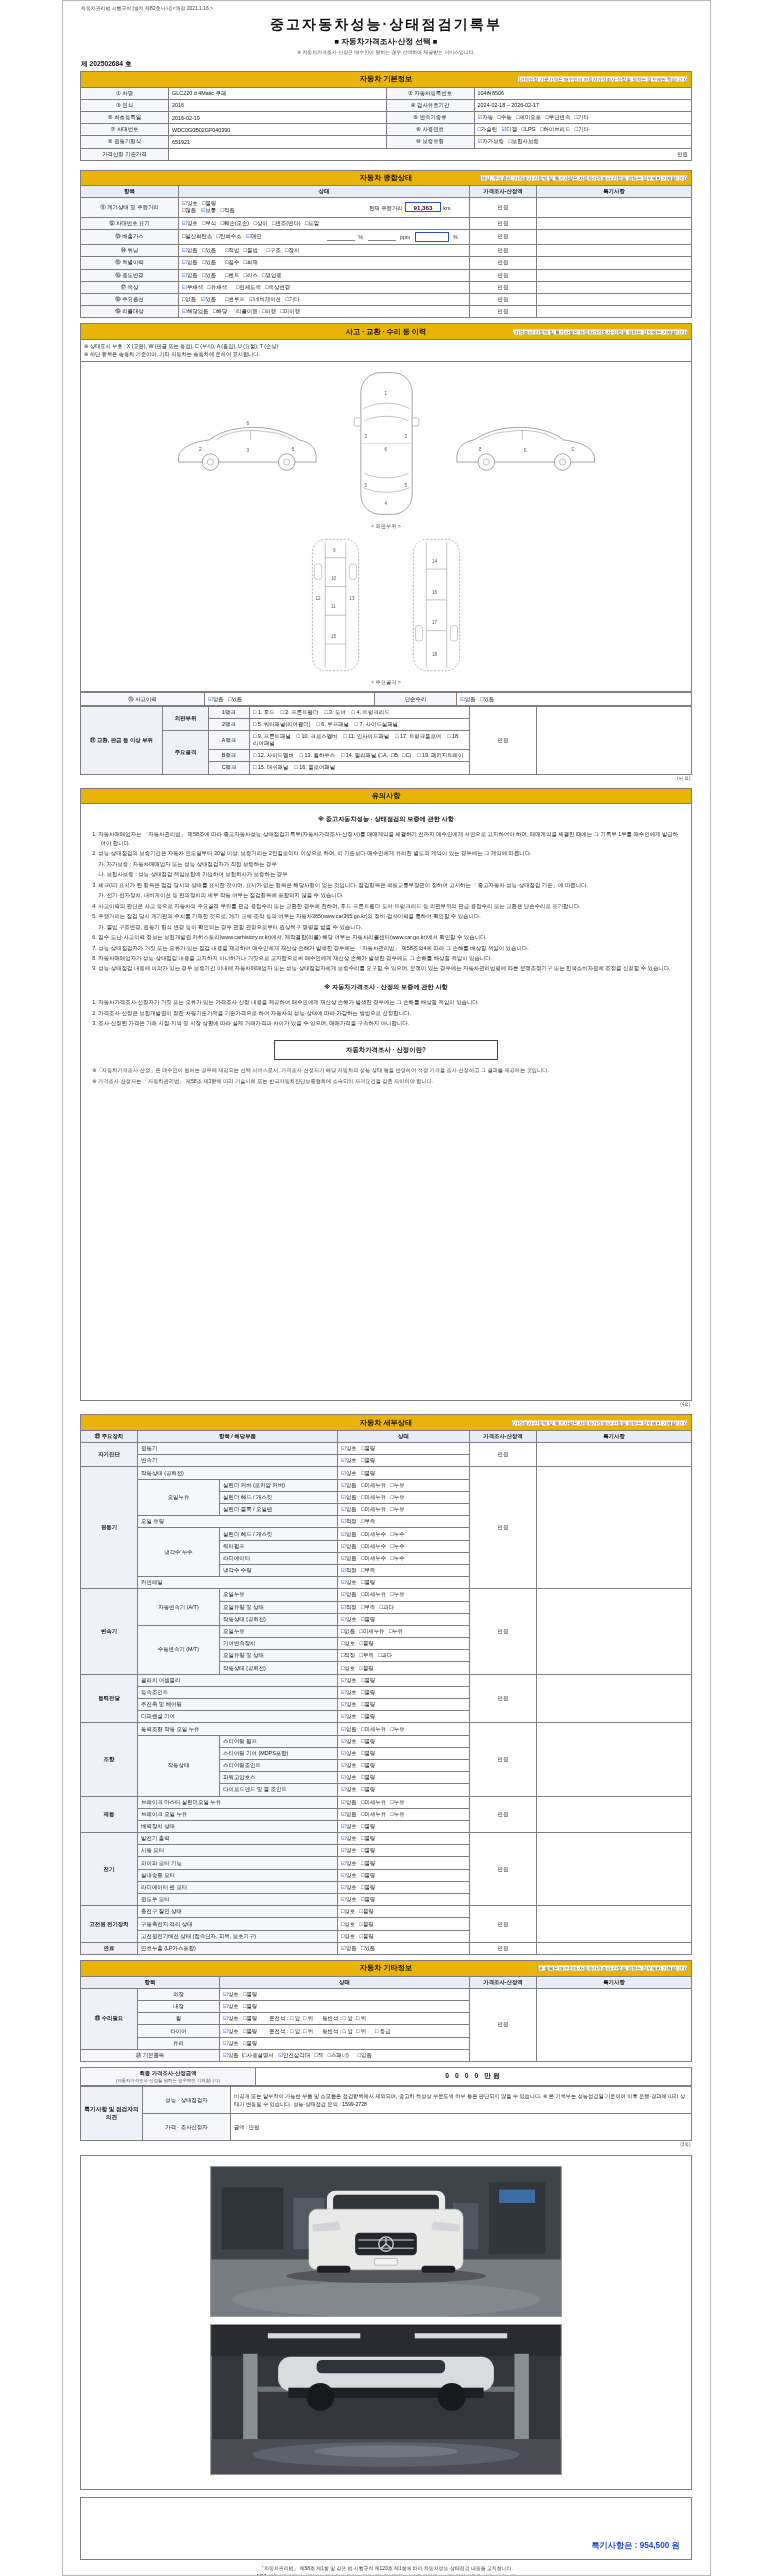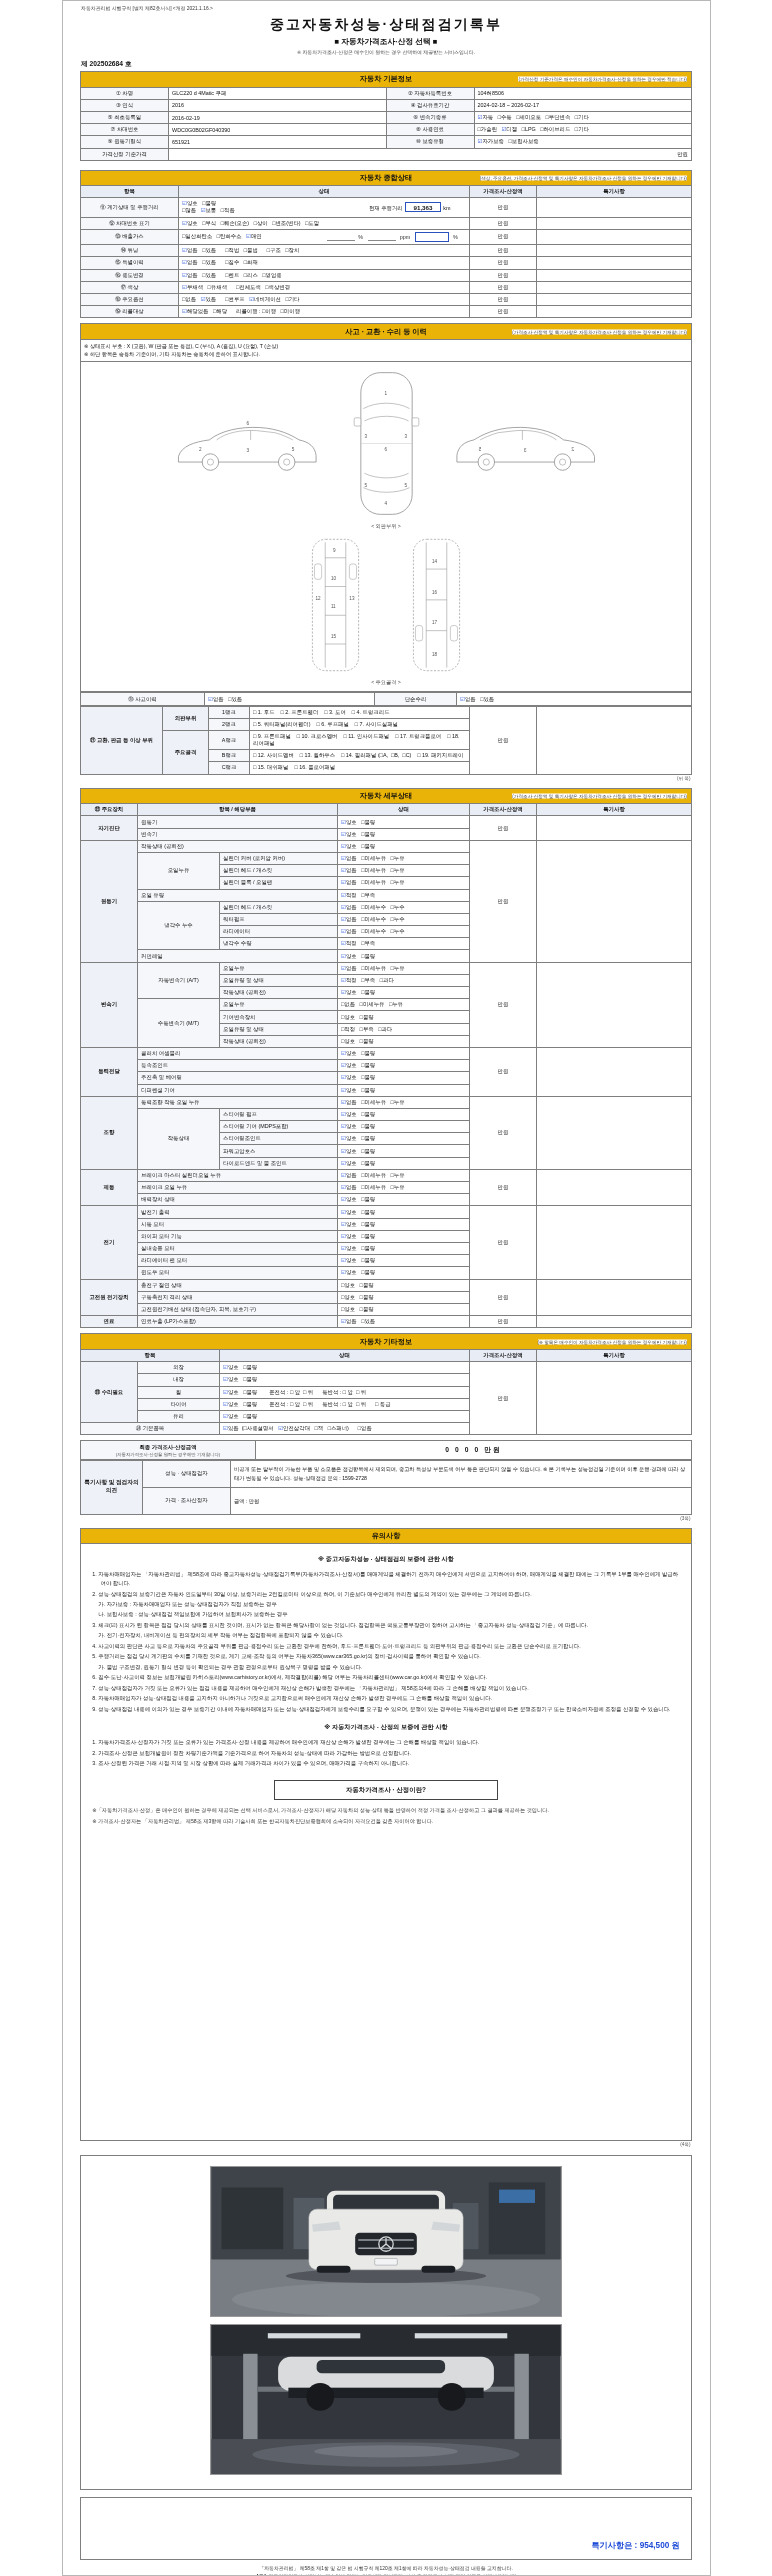--- a/index.html
+++ b/index.html
@@ -196,21 +196,21 @@
           </tr>
           <tr>
             <td class="lbl c">⑲ 리콜대상</td>
             <td><span class="val"><span class="chk">☑</span>해당없음   □해당      리콜이행 : □이행   □미이행</span></td>
             <td class="price">만원</td>
             <td class="note"></td>
           </tr>
         </tbody>
       </table>
 
-    <div class="bar" style="margin-top:5.2px;">
+    <div class="bar" style="margin-top:5.2px;font-family:Liberation Serif, serif;">
       <span>사고 · 교환 · 수리 등 이력</span>
       <span class="note">(가격조사·산정액 및 특기사항은 자동차가격조사·산정을 원하는 경우에만 기재합니다)</span>
     </div>
     <table class="tbl">
       <tbody>
           <tr>
         <td class="legendcell">
           <div>※ 상태표시 부호 :  X (교환),  W (판금 또는 용접),  C (부식),  A (흠집),  U (요철),  T (손상)</div>
           <div>※ 하단 항목은 승용차 기준이며, 기타 자동차는 승용차에 준하여 표시합니다.</div>
         </td>
@@ -352,331 +352,20 @@
             <td class="lbl c">B랭크</td>
             <td><span class="val">□ 12. 사이드멤버    □ 13. 휠하우스    □ 14. 필러패널 (□A,  □B,  □C)    □ 19. 패키지트레이</span></td>
           </tr>
           <tr>
             <td class="lbl c">C랭크</td>
             <td><span class="val">□ 15. 대쉬패널    □ 16. 플로어패널</span></td>
           </tr>
         </tbody>
       </table>
     <div class="pagemark">(뒤 쪽)</div>
-  </div>
-
-  <div class="block">
-    <div class="bar">
-      <span>자동차 세부상태</span>
-      <span class="note">(가격조사·산정액 및 특기사항은 자동차가격조사·산정을 원하는 경우에만 기재합니다)</span>
-    </div>
-    <table class="tbl" id="detail-table">
-        <colgroup>
-          <col style="width:57px">
-          <col style="width:82px">
-          <col style="width:118px">
-          <col>
-          <col style="width:67px">
-          <col style="width:155px">
-        </colgroup>
-        <tbody>
-          <tr class="colhead">
-            <th>㉒ 주요장치</th>
-            <th colspan="2">항목 / 해당부품</th>
-            <th>상태</th>
-            <th>가격조사·산정액</th>
-            <th>특기사항</th>
-          </tr>
-          <tr>
-            <td class="grp" rowspan="2">자기진단</td>
-            <td class="lbl" colspan="2">원동기</td>
-            <td><span class="val"><span class="chk">☑</span>양호   □불량</span></td>
-            <td class="price" rowspan="2">만원</td>
-            <td class="note" rowspan="2"></td>
-          </tr>
-          <tr>
-            <td class="lbl" colspan="2">변속기</td>
-            <td><span class="val"><span class="chk">☑</span>양호   □불량</span></td>
-          </tr>
-          <tr>
-            <td class="grp" rowspan="10">원동기</td>
-            <td class="lbl" colspan="2">작동상태 (공회전)</td>
-            <td><span class="val"><span class="chk">☑</span>양호   □불량</span></td>
-            <td class="price" rowspan="10">만원</td>
-            <td class="note" rowspan="10"></td>
-          </tr>
-          <tr>
-            <td class="lbl c" rowspan="3">오일누유</td>
-            <td class="lbl">실린더 커버 (로커암 커버)</td>
-            <td><span class="val"><span class="chk">☑</span>없음   □미세누유   □누유</span></td>
-          </tr>
-          <tr>
-            <td class="lbl">실린더 헤드 / 개스킷</td>
-            <td><span class="val"><span class="chk">☑</span>없음   □미세누유   □누유</span></td>
-          </tr>
-          <tr>
-            <td class="lbl">실린더 블록 / 오일팬</td>
-            <td><span class="val"><span class="chk">☑</span>없음   □미세누유   □누유</span></td>
-          </tr>
-          <tr>
-            <td class="lbl" colspan="2">오일 유량</td>
-            <td><span class="val"><span class="chk">☑</span>적정   □부족</span></td>
-          </tr>
-          <tr>
-            <td class="lbl c" rowspan="4">냉각수 누수</td>
-            <td class="lbl">실린더 헤드 / 개스킷</td>
-            <td><span class="val"><span class="chk">☑</span>없음   □미세누수   □누수</span></td>
-          </tr>
-          <tr>
-            <td class="lbl">워터펌프</td>
-            <td><span class="val"><span class="chk">☑</span>없음   □미세누수   □누수</span></td>
-          </tr>
-          <tr>
-            <td class="lbl">라디에이터</td>
-            <td><span class="val"><span class="chk">☑</span>없음   □미세누수   □누수</span></td>
-          </tr>
-          <tr>
-            <td class="lbl">냉각수 수량</td>
-            <td><span class="val"><span class="chk">☑</span>적정   □부족</span></td>
-          </tr>
-          <tr>
-            <td class="lbl" colspan="2">커먼레일</td>
-            <td><span class="val"><span class="chk">☑</span>양호   □불량</span></td>
-          </tr>
-          <tr>
-            <td class="grp" rowspan="7">변속기</td>
-            <td class="lbl c" rowspan="3">자동변속기 (A/T)</td>
-            <td class="lbl">오일누유</td>
-            <td><span class="val"><span class="chk">☑</span>없음   □미세누유   □누유</span></td>
-            <td class="price" rowspan="7">만원</td>
-            <td class="note" rowspan="7"></td>
-          </tr>
-          <tr>
-            <td class="lbl">오일유량 및 상태</td>
-            <td><span class="val"><span class="chk">☑</span>적정   □부족   □과다</span></td>
-          </tr>
-          <tr>
-            <td class="lbl">작동상태 (공회전)</td>
-            <td><span class="val"><span class="chk">☑</span>양호   □불량</span></td>
-          </tr>
-          <tr>
-            <td class="lbl c" rowspan="4">수동변속기 (M/T)</td>
-            <td class="lbl">오일누유</td>
-            <td><span class="val">□없음   □미세누유   □누유</span></td>
-          </tr>
-          <tr>
-            <td class="lbl">기어변속장치</td>
-            <td><span class="val">□양호   □불량</span></td>
-          </tr>
-          <tr>
-            <td class="lbl">오일유량 및 상태</td>
-            <td><span class="val">□적정   □부족   □과다</span></td>
-          </tr>
-          <tr>
-            <td class="lbl">작동상태 (공회전)</td>
-            <td><span class="val">□양호   □불량</span></td>
-          </tr>
-          <tr>
-            <td class="grp" rowspan="4">동력전달</td>
-            <td class="lbl" colspan="2">클러치 어셈블리</td>
-            <td><span class="val"><span class="chk">☑</span>양호   □불량</span></td>
-            <td class="price" rowspan="4">만원</td>
-            <td class="note" rowspan="4"></td>
-          </tr>
-          <tr>
-            <td class="lbl" colspan="2">등속조인트</td>
-            <td><span class="val"><span class="chk">☑</span>양호   □불량</span></td>
-          </tr>
-          <tr>
-            <td class="lbl" colspan="2">추진축 및 베어링</td>
-            <td><span class="val"><span class="chk">☑</span>양호   □불량</span></td>
-          </tr>
-          <tr>
-            <td class="lbl" colspan="2">디퍼렌셜 기어</td>
-            <td><span class="val"><span class="chk">☑</span>양호   □불량</span></td>
-          </tr>
-          <tr>
-            <td class="grp" rowspan="6">조향</td>
-            <td class="lbl" colspan="2">동력조향 작동 오일 누유</td>
-            <td><span class="val"><span class="chk">☑</span>없음   □미세누유   □누유</span></td>
-            <td class="price" rowspan="6">만원</td>
-            <td class="note" rowspan="6"></td>
-          </tr>
-          <tr>
-            <td class="lbl c" rowspan="5">작동상태</td>
-            <td class="lbl">스티어링 펌프</td>
-            <td><span class="val"><span class="chk">☑</span>양호   □불량</span></td>
-          </tr>
-          <tr>
-            <td class="lbl">스티어링 기어 (MDPS포함)</td>
-            <td><span class="val"><span class="chk">☑</span>양호   □불량</span></td>
-          </tr>
-          <tr>
-            <td class="lbl">스티어링조인트</td>
-            <td><span class="val"><span class="chk">☑</span>양호   □불량</span></td>
-          </tr>
-          <tr>
-            <td class="lbl">파워고압호스</td>
-            <td><span class="val"><span class="chk">☑</span>양호   □불량</span></td>
-          </tr>
-          <tr>
-            <td class="lbl">타이로드엔드 및 볼 조인트</td>
-            <td><span class="val"><span class="chk">☑</span>양호   □불량</span></td>
-          </tr>
-          <tr>
-            <td class="grp" rowspan="3">제동</td>
-            <td class="lbl" colspan="2">브레이크 마스터 실린더오일 누유</td>
-            <td><span class="val"><span class="chk">☑</span>없음   □미세누유   □누유</span></td>
-            <td class="price" rowspan="3">만원</td>
-            <td class="note" rowspan="3"></td>
-          </tr>
-          <tr>
-            <td class="lbl" colspan="2">브레이크 오일 누유</td>
-            <td><span class="val"><span class="chk">☑</span>없음   □미세누유   □누유</span></td>
-          </tr>
-          <tr>
-            <td class="lbl" colspan="2">배력장치 상태</td>
-            <td><span class="val"><span class="chk">☑</span>양호   □불량</span></td>
-          </tr>
-          <tr>
-            <td class="grp" rowspan="6">전기</td>
-            <td class="lbl" colspan="2">발전기 출력</td>
-            <td><span class="val"><span class="chk">☑</span>양호   □불량</span></td>
-            <td class="price" rowspan="6">만원</td>
-            <td class="note" rowspan="6"></td>
-          </tr>
-          <tr>
-            <td class="lbl" colspan="2">시동 모터</td>
-            <td><span class="val"><span class="chk">☑</span>양호   □불량</span></td>
-          </tr>
-          <tr>
-            <td class="lbl" colspan="2">와이퍼 모터 기능</td>
-            <td><span class="val"><span class="chk">☑</span>양호   □불량</span></td>
-          </tr>
-          <tr>
-            <td class="lbl" colspan="2">실내송풍 모터</td>
-            <td><span class="val"><span class="chk">☑</span>양호   □불량</span></td>
-          </tr>
-          <tr>
-            <td class="lbl" colspan="2">라디에이터 팬 모터</td>
-            <td><span class="val"><span class="chk">☑</span>양호   □불량</span></td>
-          </tr>
-          <tr>
-            <td class="lbl" colspan="2">윈도우 모터</td>
-            <td><span class="val"><span class="chk">☑</span>양호   □불량</span></td>
-          </tr>
-          <tr>
-            <td class="grp" rowspan="3">고전원 전기장치</td>
-            <td class="lbl" colspan="2">충전구 절연 상태</td>
-            <td><span class="val">□양호   □불량</span></td>
-            <td class="price" rowspan="3">만원</td>
-            <td class="note" rowspan="3"></td>
-          </tr>
-          <tr>
-            <td class="lbl" colspan="2">구동축전지 격리 상태</td>
-            <td><span class="val">□양호   □불량</span></td>
-          </tr>
-          <tr>
-            <td class="lbl" colspan="2">고전원전기배선 상태 (접속단자, 피복, 보호기구)</td>
-            <td><span class="val">□양호   □불량</span></td>
-          </tr>
-          <tr>
-            <td class="grp" rowspan="1">연료</td>
-            <td class="lbl" colspan="2">연료누출 (LP가스포함)</td>
-            <td><span class="val"><span class="chk">☑</span>없음   □있음</span></td>
-            <td class="price" rowspan="1">만원</td>
-            <td class="note" rowspan="1"></td>
-          </tr>
-        </tbody>
-      </table>
-
-    <div class="bar" style="margin-top:5.2px;">
-      <span>자동차 기타정보</span>
-      <span class="note">(※ 항목은 매수인이 자동차가격조사·산정을 원하는 경우에만 기재합니다)</span>
-    </div>
-    <table class="tbl" id="etc-table">
-        <colgroup>
-          <col style="width:57px">
-          <col style="width:82px">
-          <col>
-          <col style="width:67px">
-          <col style="width:155px">
-        </colgroup>
-        <tbody>
-          <tr class="colhead">
-            <th colspan="2">항목</th>
-            <th>상태</th>
-            <th>가격조사·산정액</th>
-            <th>특기사항</th>
-          </tr>
-          <tr>
-            <td class="grp" rowspan="5">㉓ 수리필요</td>
-            <td class="lbl c">외장</td>
-            <td><span class="val"><span class="chk">☑</span>양호   □불량</span></td>
-            <td class="price" rowspan="6">만원</td>
-            <td class="note" rowspan="6"></td>
-          </tr>
-          <tr>
-            <td class="lbl c">내장</td>
-            <td><span class="val"><span class="chk">☑</span>양호   □불량</span></td>
-          </tr>
-          <tr>
-            <td class="lbl c">휠</td>
-            <td><span class="val"><span class="chk">☑</span>양호   □불량        운전석 : □ 앞  □ 뒤      동반석 : □ 앞  □ 뒤</span></td>
-          </tr>
-          <tr>
-            <td class="lbl c">타이어</td>
-            <td><span class="val"><span class="chk">☑</span>양호   □불량        운전석 : □ 앞  □ 뒤      동반석 : □ 앞  □ 뒤      □ 응급</span></td>
-          </tr>
-          <tr>
-            <td class="lbl c">유리</td>
-            <td><span class="val"><span class="chk">☑</span>양호   □불량</span></td>
-          </tr>
-          <tr>
-            <td class="lbl c" colspan="2">㉔ 기본품목</td>
-            <td><span class="val"><span class="chk">☑</span>있음  (□사용설명서   <span class="chk">☑</span>안전삼각대   □잭   □스패너)      □없음</span></td>
-          </tr>
-        </tbody>
-      </table>
-
-    <table class="tbl" style="margin-top:5.2px;">
-      <colgroup>
-          <col style="width:175px">
-          <col>
-        </colgroup>
-      <tbody>
-          <tr class="finalrow">
-        <td class="lbl c">
-          <span style="font-weight:bold;">최종 가격조사·산정금액</span><br>
-          <span style="font-size:4.4px;color:#555;">(자동차가격조사·산정을 원하는 경우에만 기재합니다)</span>
-        </td>
-        <td class="finalval">0 0 0 0 만원</td>
-      </tr>
-    </tbody>
-      </table>
-
-    <table class="tbl">
-      <colgroup>
-          <col style="width:62px">
-          <col style="width:88px">
-          <col>
-        </colgroup>
-      <tbody>
-          <tr>
-        <td class="opinion-side" rowspan="2">특기사항 및 점검자의 의견</td>
-        <td class="opinion-who">성능 · 상태점검자</td>
-        <td class="opinion-text">비공개 또는 탈부착이 가능한 부품 및 소모품은 점검항목에서 제외되며, 중고차 특성상 부분도색 여부 등은 판단되지 않을 수 있습니다. ※ 본 기록부는 성능점검일 기준이며 이후 운행·경과에 따라 상태가 변동될 수 있습니다.  성능·상태점검 문의 : 1599-2728</td>
-      </tr>
-      <tr>
-        <td class="opinion-who">가격 · 조사산정자</td>
-        <td class="opinion-text">금액 :                    만원</td>
-      </tr>
-    </tbody>
-      </table>
-    <div class="pagemark">(3쪽)</div>
   </div>
 
   <div class="block">
     <div class="bar">
       <span>유의사항</span>
     </div>
     <div class="noticebody">
       <div class="nsect-title">※ 중고자동차성능 · 상태점검의 보증에 관한 사항</div>
       <div id="notice-list1">
           <div class="nline">1. 자동차매매업자는 「자동차관리법」 제58조에 따라 중고자동차성능·상태점검기록부(자동차가격조사·산정서)를 매매계약을 체결하기 전까지 매수인에게 서면으로 고지하여야 하며, 매매계약을 체결한 때에는 그 기록부 1부를 매수인에게 발급하여야 합니다.</div>
@@ -702,20 +391,331 @@
       <div class="nbox">자동차가격조사 · 산정이란?</div>
       <div id="notice-box-lines">
           <div class="nboxline">※「자동차가격조사·산정」은 매수인이 원하는 경우에 제공되는 선택 서비스로서, 가격조사·산정자가 해당 자동차의 성능·상태 등을 반영하여 적정 가격을 조사·산정하고 그 결과를 제공하는 것입니다.</div>
           <div class="nboxline">※ 가격조사·산정자는 「자동차관리법」 제58조 제3항에 따라 기술사회 또는 한국자동차진단보증협회에 소속되어 자격요건을 갖춘 자이어야 합니다.</div>
         </div>
     </div>
     <div class="pagemark">(4쪽)</div>
   </div>
 
   <div class="block">
+    <div class="bar">
+      <span>자동차 세부상태</span>
+      <span class="note">(가격조사·산정액 및 특기사항은 자동차가격조사·산정을 원하는 경우에만 기재합니다)</span>
+    </div>
+    <table class="tbl" id="detail-table">
+        <colgroup>
+          <col style="width:57px">
+          <col style="width:82px">
+          <col style="width:118px">
+          <col>
+          <col style="width:67px">
+          <col style="width:155px">
+        </colgroup>
+        <tbody>
+          <tr class="colhead">
+            <th>㉒ 주요장치</th>
+            <th colspan="2">항목 / 해당부품</th>
+            <th>상태</th>
+            <th>가격조사·산정액</th>
+            <th>특기사항</th>
+          </tr>
+          <tr>
+            <td class="grp" rowspan="2">자기진단</td>
+            <td class="lbl" colspan="2">원동기</td>
+            <td><span class="val"><span class="chk">☑</span>양호   □불량</span></td>
+            <td class="price" rowspan="2">만원</td>
+            <td class="note" rowspan="2"></td>
+          </tr>
+          <tr>
+            <td class="lbl" colspan="2">변속기</td>
+            <td><span class="val"><span class="chk">☑</span>양호   □불량</span></td>
+          </tr>
+          <tr>
+            <td class="grp" rowspan="10">원동기</td>
+            <td class="lbl" colspan="2">작동상태 (공회전)</td>
+            <td><span class="val"><span class="chk">☑</span>양호   □불량</span></td>
+            <td class="price" rowspan="10">만원</td>
+            <td class="note" rowspan="10"></td>
+          </tr>
+          <tr>
+            <td class="lbl c" rowspan="3">오일누유</td>
+            <td class="lbl">실린더 커버 (로커암 커버)</td>
+            <td><span class="val"><span class="chk">☑</span>없음   □미세누유   □누유</span></td>
+          </tr>
+          <tr>
+            <td class="lbl">실린더 헤드 / 개스킷</td>
+            <td><span class="val"><span class="chk">☑</span>없음   □미세누유   □누유</span></td>
+          </tr>
+          <tr>
+            <td class="lbl">실린더 블록 / 오일팬</td>
+            <td><span class="val"><span class="chk">☑</span>없음   □미세누유   □누유</span></td>
+          </tr>
+          <tr>
+            <td class="lbl" colspan="2">오일 유량</td>
+            <td><span class="val"><span class="chk">☑</span>적정   □부족</span></td>
+          </tr>
+          <tr>
+            <td class="lbl c" rowspan="4">냉각수 누수</td>
+            <td class="lbl">실린더 헤드 / 개스킷</td>
+            <td><span class="val"><span class="chk">☑</span>없음   □미세누수   □누수</span></td>
+          </tr>
+          <tr>
+            <td class="lbl">워터펌프</td>
+            <td><span class="val"><span class="chk">☑</span>없음   □미세누수   □누수</span></td>
+          </tr>
+          <tr>
+            <td class="lbl">라디에이터</td>
+            <td><span class="val"><span class="chk">☑</span>없음   □미세누수   □누수</span></td>
+          </tr>
+          <tr>
+            <td class="lbl">냉각수 수량</td>
+            <td><span class="val"><span class="chk">☑</span>적정   □부족</span></td>
+          </tr>
+          <tr>
+            <td class="lbl" colspan="2">커먼레일</td>
+            <td><span class="val"><span class="chk">☑</span>양호   □불량</span></td>
+          </tr>
+          <tr>
+            <td class="grp" rowspan="7">변속기</td>
+            <td class="lbl c" rowspan="3">자동변속기 (A/T)</td>
+            <td class="lbl">오일누유</td>
+            <td><span class="val"><span class="chk">☑</span>없음   □미세누유   □누유</span></td>
+            <td class="price" rowspan="7">만원</td>
+            <td class="note" rowspan="7"></td>
+          </tr>
+          <tr>
+            <td class="lbl">오일유량 및 상태</td>
+            <td><span class="val"><span class="chk">☑</span>적정   □부족   □과다</span></td>
+          </tr>
+          <tr>
+            <td class="lbl">작동상태 (공회전)</td>
+            <td><span class="val"><span class="chk">☑</span>양호   □불량</span></td>
+          </tr>
+          <tr>
+            <td class="lbl c" rowspan="4">수동변속기 (M/T)</td>
+            <td class="lbl">오일누유</td>
+            <td><span class="val">□없음   □미세누유   □누유</span></td>
+          </tr>
+          <tr>
+            <td class="lbl">기어변속장치</td>
+            <td><span class="val">□양호   □불량</span></td>
+          </tr>
+          <tr>
+            <td class="lbl">오일유량 및 상태</td>
+            <td><span class="val">□적정   □부족   □과다</span></td>
+          </tr>
+          <tr>
+            <td class="lbl">작동상태 (공회전)</td>
+            <td><span class="val">□양호   □불량</span></td>
+          </tr>
+          <tr>
+            <td class="grp" rowspan="4">동력전달</td>
+            <td class="lbl" colspan="2">클러치 어셈블리</td>
+            <td><span class="val"><span class="chk">☑</span>양호   □불량</span></td>
+            <td class="price" rowspan="4">만원</td>
+            <td class="note" rowspan="4"></td>
+          </tr>
+          <tr>
+            <td class="lbl" colspan="2">등속조인트</td>
+            <td><span class="val"><span class="chk">☑</span>양호   □불량</span></td>
+          </tr>
+          <tr>
+            <td class="lbl" colspan="2">추진축 및 베어링</td>
+            <td><span class="val"><span class="chk">☑</span>양호   □불량</span></td>
+          </tr>
+          <tr>
+            <td class="lbl" colspan="2">디퍼렌셜 기어</td>
+            <td><span class="val"><span class="chk">☑</span>양호   □불량</span></td>
+          </tr>
+          <tr>
+            <td class="grp" rowspan="6">조향</td>
+            <td class="lbl" colspan="2">동력조향 작동 오일 누유</td>
+            <td><span class="val"><span class="chk">☑</span>없음   □미세누유   □누유</span></td>
+            <td class="price" rowspan="6">만원</td>
+            <td class="note" rowspan="6"></td>
+          </tr>
+          <tr>
+            <td class="lbl c" rowspan="5">작동상태</td>
+            <td class="lbl">스티어링 펌프</td>
+            <td><span class="val"><span class="chk">☑</span>양호   □불량</span></td>
+          </tr>
+          <tr>
+            <td class="lbl">스티어링 기어 (MDPS포함)</td>
+            <td><span class="val"><span class="chk">☑</span>양호   □불량</span></td>
+          </tr>
+          <tr>
+            <td class="lbl">스티어링조인트</td>
+            <td><span class="val"><span class="chk">☑</span>양호   □불량</span></td>
+          </tr>
+          <tr>
+            <td class="lbl">파워고압호스</td>
+            <td><span class="val"><span class="chk">☑</span>양호   □불량</span></td>
+          </tr>
+          <tr>
+            <td class="lbl">타이로드엔드 및 볼 조인트</td>
+            <td><span class="val"><span class="chk">☑</span>양호   □불량</span></td>
+          </tr>
+          <tr>
+            <td class="grp" rowspan="3">제동</td>
+            <td class="lbl" colspan="2">브레이크 마스터 실린더오일 누유</td>
+            <td><span class="val"><span class="chk">☑</span>없음   □미세누유   □누유</span></td>
+            <td class="price" rowspan="3">만원</td>
+            <td class="note" rowspan="3"></td>
+          </tr>
+          <tr>
+            <td class="lbl" colspan="2">브레이크 오일 누유</td>
+            <td><span class="val"><span class="chk">☑</span>없음   □미세누유   □누유</span></td>
+          </tr>
+          <tr>
+            <td class="lbl" colspan="2">배력장치 상태</td>
+            <td><span class="val"><span class="chk">☑</span>양호   □불량</span></td>
+          </tr>
+          <tr>
+            <td class="grp" rowspan="6">전기</td>
+            <td class="lbl" colspan="2">발전기 출력</td>
+            <td><span class="val"><span class="chk">☑</span>양호   □불량</span></td>
+            <td class="price" rowspan="6">만원</td>
+            <td class="note" rowspan="6"></td>
+          </tr>
+          <tr>
+            <td class="lbl" colspan="2">시동 모터</td>
+            <td><span class="val"><span class="chk">☑</span>양호   □불량</span></td>
+          </tr>
+          <tr>
+            <td class="lbl" colspan="2">와이퍼 모터 기능</td>
+            <td><span class="val"><span class="chk">☑</span>양호   □불량</span></td>
+          </tr>
+          <tr>
+            <td class="lbl" colspan="2">실내송풍 모터</td>
+            <td><span class="val"><span class="chk">☑</span>양호   □불량</span></td>
+          </tr>
+          <tr>
+            <td class="lbl" colspan="2">라디에이터 팬 모터</td>
+            <td><span class="val"><span class="chk">☑</span>양호   □불량</span></td>
+          </tr>
+          <tr>
+            <td class="lbl" colspan="2">윈도우 모터</td>
+            <td><span class="val"><span class="chk">☑</span>양호   □불량</span></td>
+          </tr>
+          <tr>
+            <td class="grp" rowspan="3">고전원 전기장치</td>
+            <td class="lbl" colspan="2">충전구 절연 상태</td>
+            <td><span class="val">□양호   □불량</span></td>
+            <td class="price" rowspan="3">만원</td>
+            <td class="note" rowspan="3"></td>
+          </tr>
+          <tr>
+            <td class="lbl" colspan="2">구동축전지 격리 상태</td>
+            <td><span class="val">□양호   □불량</span></td>
+          </tr>
+          <tr>
+            <td class="lbl" colspan="2">고전원전기배선 상태 (접속단자, 피복, 보호기구)</td>
+            <td><span class="val">□양호   □불량</span></td>
+          </tr>
+          <tr>
+            <td class="grp" rowspan="1">연료</td>
+            <td class="lbl" colspan="2">연료누출 (LP가스포함)</td>
+            <td><span class="val"><span class="chk">☑</span>없음   □있음</span></td>
+            <td class="price" rowspan="1">만원</td>
+            <td class="note" rowspan="1"></td>
+          </tr>
+        </tbody>
+      </table>
+
+    <div class="bar" style="margin-top:5.2px;">
+      <span>자동차 기타정보</span>
+      <span class="note">(※ 항목은 매수인이 자동차가격조사·산정을 원하는 경우에만 기재합니다)</span>
+    </div>
+    <table class="tbl" id="etc-table">
+        <colgroup>
+          <col style="width:57px">
+          <col style="width:82px">
+          <col>
+          <col style="width:67px">
+          <col style="width:155px">
+        </colgroup>
+        <tbody>
+          <tr class="colhead">
+            <th colspan="2">항목</th>
+            <th>상태</th>
+            <th>가격조사·산정액</th>
+            <th>특기사항</th>
+          </tr>
+          <tr>
+            <td class="grp" rowspan="5">㉓ 수리필요</td>
+            <td class="lbl c">외장</td>
+            <td><span class="val"><span class="chk">☑</span>양호   □불량</span></td>
+            <td class="price" rowspan="6">만원</td>
+            <td class="note" rowspan="6"></td>
+          </tr>
+          <tr>
+            <td class="lbl c">내장</td>
+            <td><span class="val"><span class="chk">☑</span>양호   □불량</span></td>
+          </tr>
+          <tr>
+            <td class="lbl c">휠</td>
+            <td><span class="val"><span class="chk">☑</span>양호   □불량        운전석 : □ 앞  □ 뒤      동반석 : □ 앞  □ 뒤</span></td>
+          </tr>
+          <tr>
+            <td class="lbl c">타이어</td>
+            <td><span class="val"><span class="chk">☑</span>양호   □불량        운전석 : □ 앞  □ 뒤      동반석 : □ 앞  □ 뒤      □ 응급</span></td>
+          </tr>
+          <tr>
+            <td class="lbl c">유리</td>
+            <td><span class="val"><span class="chk">☑</span>양호   □불량</span></td>
+          </tr>
+          <tr>
+            <td class="lbl c" colspan="2">㉔ 기본품목</td>
+            <td><span class="val"><span class="chk">☑</span>있음  (□사용설명서   <span class="chk">☑</span>안전삼각대   □잭   □스패너)      □없음</span></td>
+          </tr>
+        </tbody>
+      </table>
+
+    <table class="tbl" style="margin-top:5.2px;">
+      <colgroup>
+          <col style="width:175px">
+          <col>
+        </colgroup>
+      <tbody>
+          <tr class="finalrow">
+        <td class="lbl c">
+          <span style="font-weight:bold;">최종 가격조사·산정금액</span><br>
+          <span style="font-size:4.4px;color:#555;">(자동차가격조사·산정을 원하는 경우에만 기재합니다)</span>
+        </td>
+        <td class="finalval">0 0 0 0 만원</td>
+      </tr>
+    </tbody>
+      </table>
+
+    <table class="tbl">
+      <colgroup>
+          <col style="width:62px">
+          <col style="width:88px">
+          <col>
+        </colgroup>
+      <tbody>
+          <tr>
+        <td class="opinion-side" rowspan="2">특기사항 및 점검자의 의견</td>
+        <td class="opinion-who">성능 · 상태점검자</td>
+        <td class="opinion-text">비공개 또는 탈부착이 가능한 부품 및 소모품은 점검항목에서 제외되며, 중고차 특성상 부분도색 여부 등은 판단되지 않을 수 있습니다. ※ 본 기록부는 성능점검일 기준이며 이후 운행·경과에 따라 상태가 변동될 수 있습니다.  성능·상태점검 문의 : 1599-2728</td>
+      </tr>
+      <tr>
+        <td class="opinion-who">가격 · 조사산정자</td>
+        <td class="opinion-text">금액 :                    만원</td>
+      </tr>
+    </tbody>
+      </table>
+    <div class="pagemark">(3쪽)</div>
+  </div>
+
+  <div class="block">
     <div class="photowrap">
 
       <svg class="photo" width="350" height="149" viewBox="0 0 680 290">
         <rect width="680" height="290" fill="#474c52"></rect>
         <rect width="680" height="180" fill="#3f444b"></rect>
         <rect x="20" y="40" width="120" height="120" fill="#2e3338"></rect>
         <rect x="540" y="30" width="110" height="140" fill="#31363c"></rect>
         <rect x="560" y="44" width="70" height="26" fill="#3a6ea5"></rect>
         <rect x="160" y="60" width="60" height="100" fill="#555b62"></rect>
         <rect x="470" y="70" width="50" height="90" fill="#50565d"></rect>

